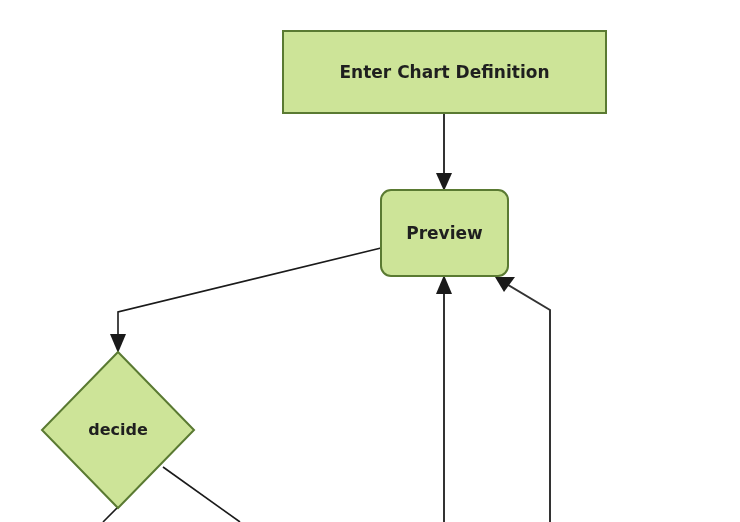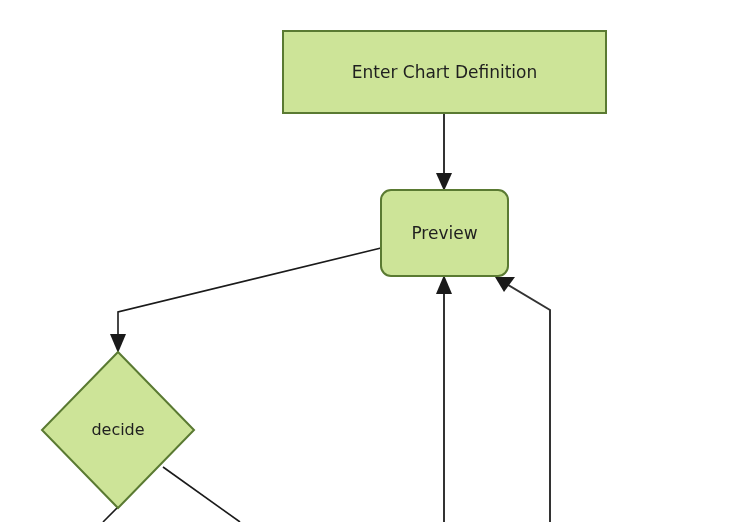--- a/index.html
+++ b/index.html
@@ -11,20 +11,21 @@
     width: 740px;
     height: 522px;
     overflow: hidden;
     font-family: "DejaVu Sans", "Liberation Sans", sans-serif;
   }
   #flowchart-canvas {
     position: relative;
     width: 740px;
     height: 522px;
     background: #ffffff;
+    font-weight: bold;
   }
   #flow-svg {
     position: absolute;
     top: 0;
     left: 0;
     width: 740px;
     height: 522px;
     display: block;
   }
   .node-label {

